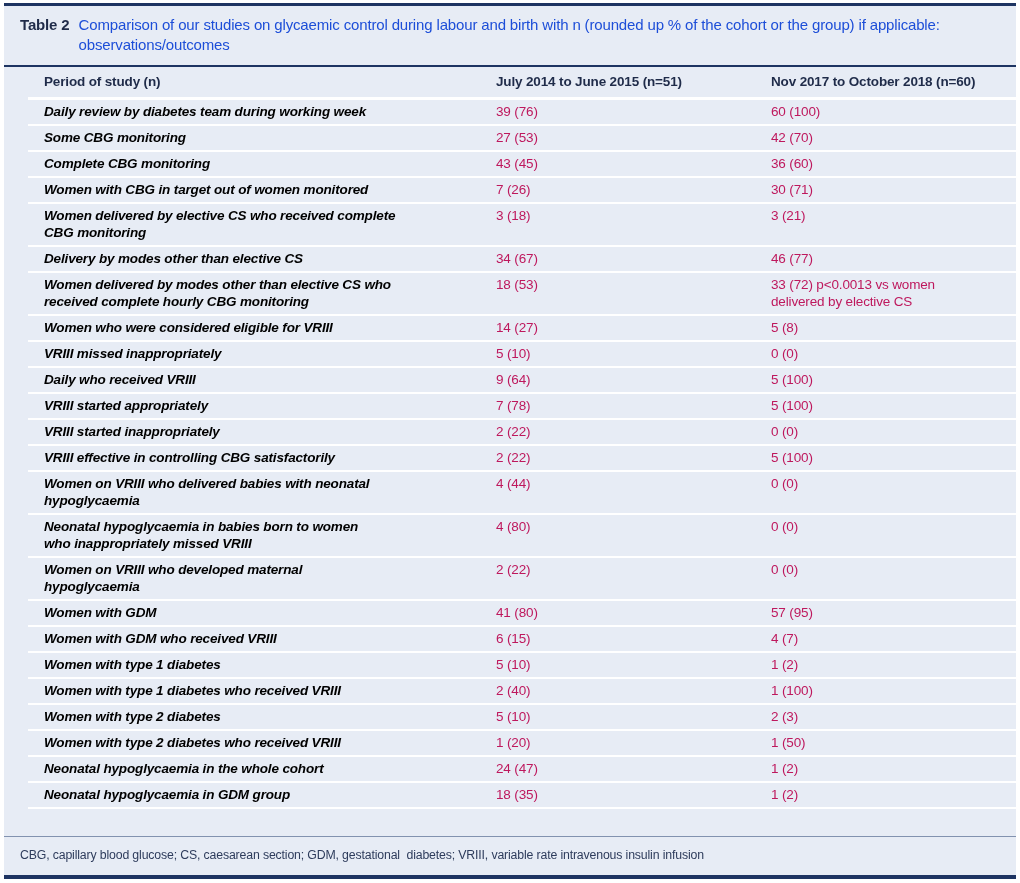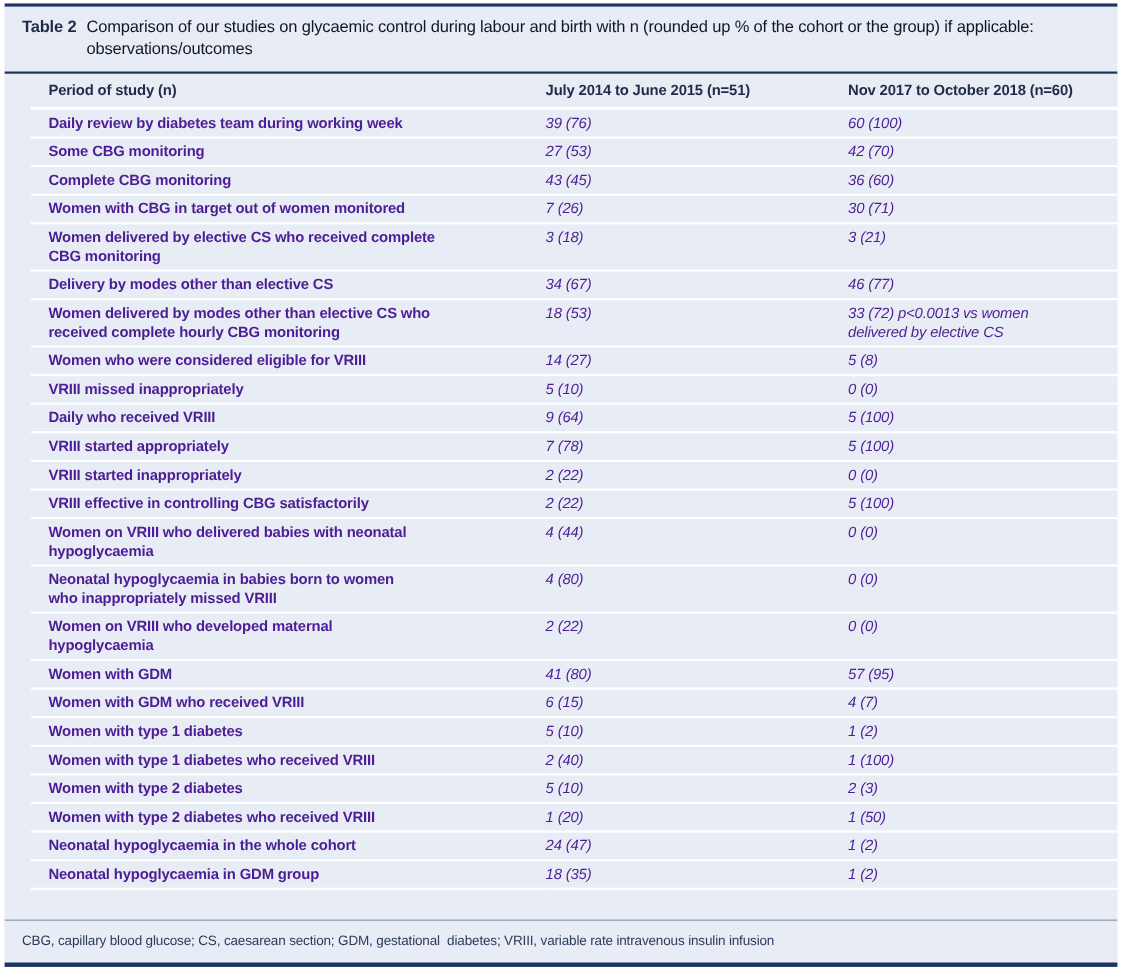--- a/index.html
+++ b/index.html
@@ -22,21 +22,21 @@
 
   .caption {
     display:flex; align-items:flex-start;
     padding:9px 16px 10px 16px;
     font-size:15px; line-height:20px;
   }
   .caption-label {
     font-weight:bold; color:#1f2b49; white-space:nowrap;
     margin-right:9px;
   }
-  .caption-text { color:#0f172a; max-width:900px; }
+  .caption-text { color:#1d4ed8; max-width:900px; }
 
   table.data-table {
     border-collapse:collapse; width:100%;
     table-layout:fixed;
     font-size:13.5px; line-height:17px;margin-left:24px;
   }
   col.c1 { width:468px; }
   col.c2 { width:275px; }
   col.c3 { width:269px; }
 
@@ -49,23 +49,23 @@
   thead th.first { padding-left:16px; }
 
   tbody td {
     vertical-align:top;
     padding:3px 8px 4px 0;
     border-bottom:2px solid #ffffff;
     white-space:pre-line;
   }
   tbody td.row-label {
     padding-left:16px;
-    font-weight:bold; color:#4c1d95;
-  }
-  tbody td.row-val { color:#4c1d95;font-style:italic; }
+    font-weight:bold; color:#000000;font-style:italic;
+  }
+  tbody td.row-val { color:#be185d; }
 
   .bottom-group { margin-top:auto; }
   .footnote {
     padding:10px 1px 12px 16px;
     font-size:12.3px; line-height:16px;
     color:#2e3c5c;
     white-space:pre-wrap;
   }
 </style>
 </head>

